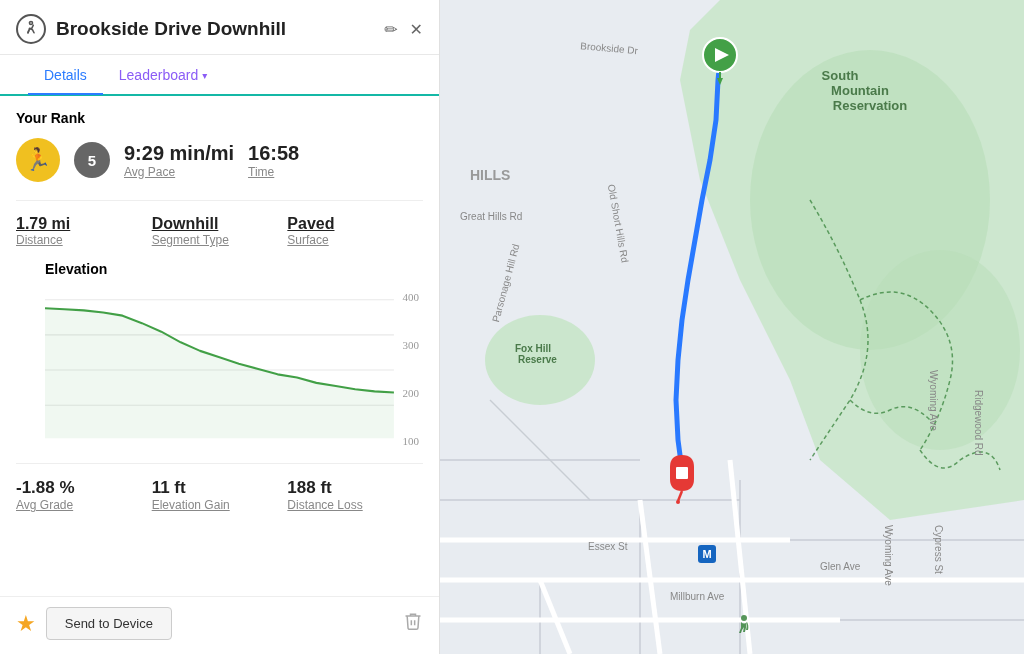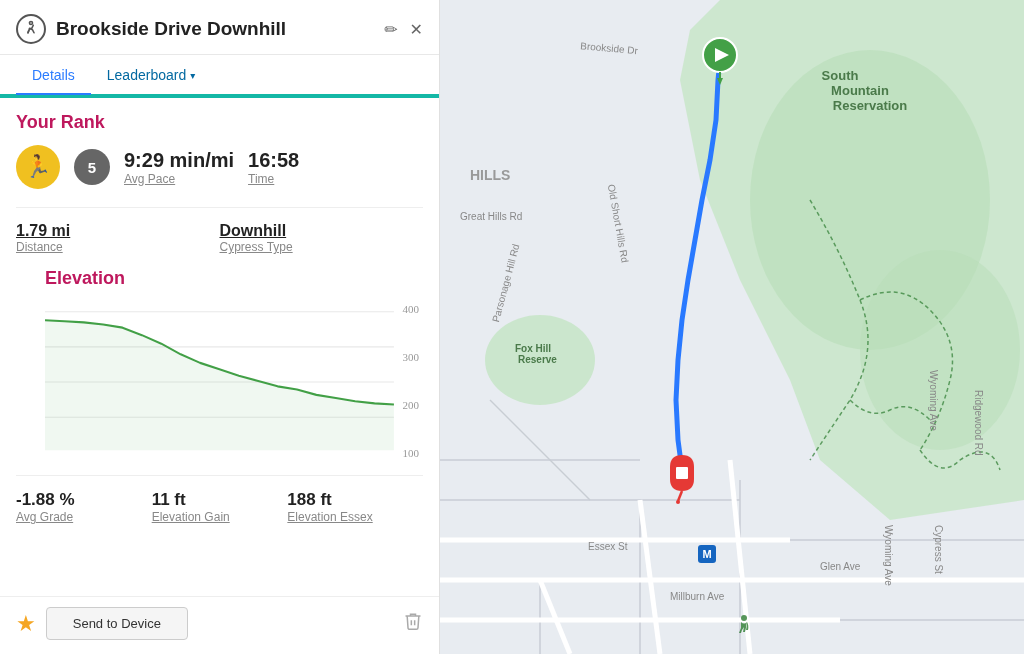--- a/index.html
+++ b/index.html
@@ -41,50 +41,50 @@
     .header-actions { display: flex; gap: 12px; }
     .header-btn {
       background: none; border: none; cursor: pointer;
       font-size: 16px; color: #666;
       display: flex; align-items: center;
     }
 
     
     .tabs {
       display: flex;
-      border-bottom: 4px solid #14b8a6;
-      padding: 0 16px;
+      border-bottom: 2px solid #14b8a6;
+      padding: 0 28px;
     }
     .tab {
       padding: 12px 16px 10px;
       font-size: 14px;
-      color: #0369a1;
+      color: #8b5cf6;
       cursor: pointer;
       border-bottom: 2px solid transparent;
       margin-bottom: -1px;
       display: flex; align-items: center; gap: 4px;
     }
     .tab.active {
       color: #2b7cff;
       border-bottom: 2px solid #2b7cff;
       font-weight: 500;
     }
     .tab-arrow { font-size: 10px; }
 
     
     .content {
       flex: 1;
       overflow-y: auto;
       padding: 14px 16px;
     }
 
     .section-title {
-      font-size: 18px;
+      font-size: 14px;
       font-weight: 600;
-      color: #be185d;
+      color: #000000;
       margin-bottom: 12px;
     }
 
     
     .rank-row {
       display: flex;
       align-items: center;
       gap: 14px;
       margin-bottom: 18px;
     }
@@ -164,21 +164,21 @@
     .footer {
       display: flex;
       align-items: center;
       justify-content: space-between;
       padding: 10px 16px 14px;
       border-top: 1px solid #eee;
     }
     .footer-left { display: flex; align-items: center; gap: 10px; }
     .star-icon { font-size: 22px; color: #f5a623; cursor: pointer; }
     .send-btn {
-      padding: 8px 26px;
+      padding: 8px 18px;
       border: 1px solid #ccc;
       border-radius: 4px;
       background: #f5f5f5;
       font-size: 13px;
       color: #333;
       cursor: pointer;
       font-weight: 500;
     }
     .trash-icon { font-size: 18px; color: #999; cursor: pointer; }
 
@@ -241,21 +241,25 @@
       </div>
     </div>
 
     <div class="stats-grid">
       <div class="stat-item">
         <span class="stat-value">1.79 mi</span>
         <span class="stat-label">Distance</span>
       </div>
       <div class="stat-item">
         <span class="stat-value">Downhill</span>
-        <span class="stat-label">Cypress Type</span>
+        <span class="stat-label">Segment Type</span>
+      </div>
+      <div class="stat-item">
+        <span class="stat-value">Paved</span>
+        <span class="stat-label">Surface</span>
       </div>
     </div>
 
     <div class="elevation-section">
       <div class="section-title">Elevation</div>
       <div class="elevation-chart">
         <svg viewBox="0 0 390 150" preserveAspectRatio="none">
 
           <line x1="0" y1="10" x2="360" y2="10" stroke="#e8e8e8" stroke-width="1"></line>
           <line x1="0" y1="43" x2="360" y2="43" stroke="#e8e8e8" stroke-width="1"></line>
@@ -321,21 +325,21 @@
       <div class="stat-item">
         <span class="stat-value">-1.88 %</span>
         <span class="stat-label">Avg Grade</span>
       </div>
       <div class="stat-item">
         <span class="stat-value">11 ft</span>
         <span class="stat-label">Elevation Gain</span>
       </div>
       <div class="stat-item">
         <span class="stat-value">188 ft</span>
-        <span class="stat-label">Elevation Essex</span>
+        <span class="stat-label">Distance Loss</span>
       </div>
     </div>
   </div>
 
   <div class="footer">
     <div class="footer-left">
       <span class="star-icon">★</span>
       <button class="send-btn">Send to Device</button>
     </div>
     <span class="trash-icon">

